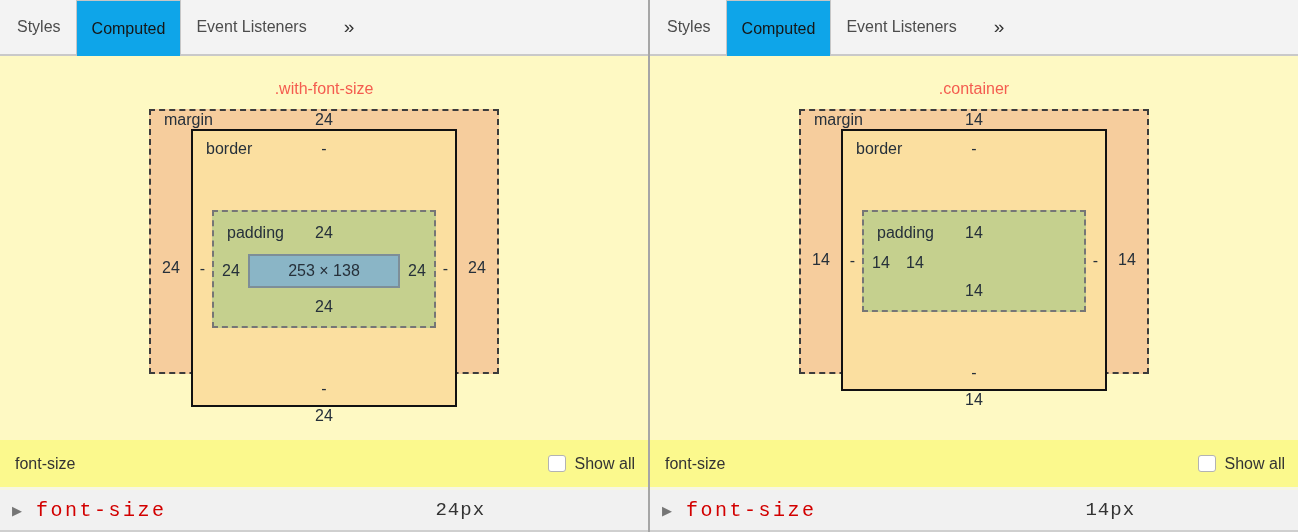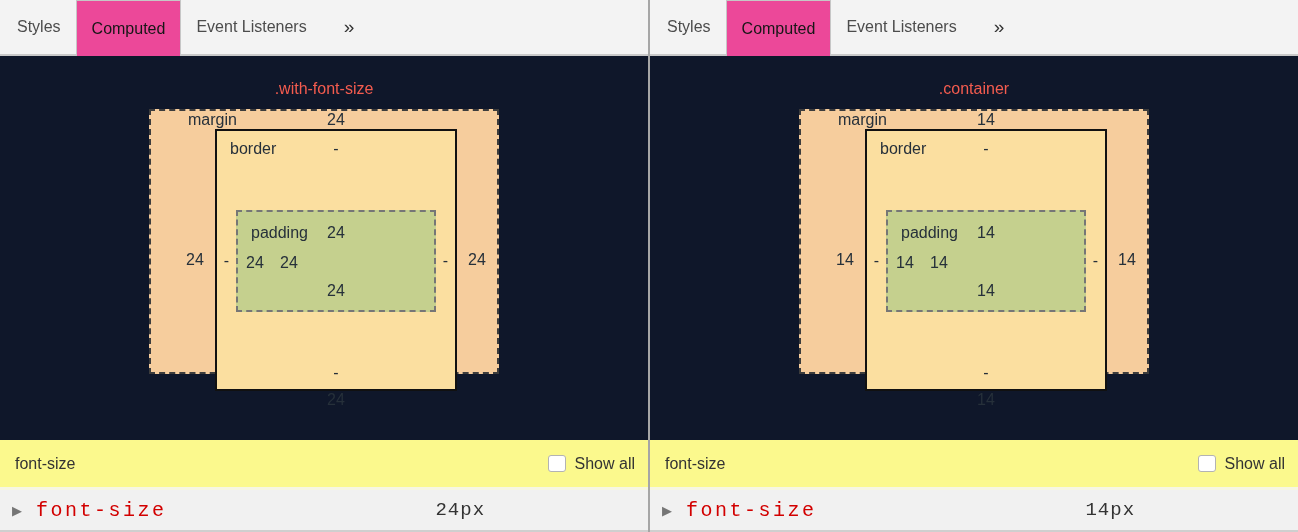--- a/index.html
+++ b/index.html
@@ -12,31 +12,31 @@
   .pane-divider{width:2px;height:532px;background:#a6a6a6;flex:0 0 2px;}
 
   
   .tabbar{
     height:56px;flex:0 0 56px;background:#f3f3f3;
     border-bottom:2px solid #c9c9c9;display:flex;align-items:stretch;
     padding-left:2px;
   }
   .tab{display:flex;align-items:center;padding:0 15px;font-size:16px;color:#4c4c4c;white-space:nowrap;}
   .tab.selected{
-    background:#ec4899;border:1px solid #c6c6c6;border-bottom:none;
+    background:#0ea5e9;border:1px solid #c6c6c6;border-bottom:none;
     margin-bottom:-2px;color:#161616;z-index:2;
   }
   .tab-overflow{display:flex;align-items:center;padding:0 10px;margin-left:12px;font-size:19px;color:#333;}
 
   
-  .content{height:384px;flex:0 0 384px;background:#0f172a;display:flex;flex-direction:column;align-items:center;overflow:hidden;}
+  .content{height:384px;flex:0 0 384px;background:#fef9c3;display:flex;flex-direction:column;align-items:center;overflow:hidden;}
   .bm-title{margin-top:24px;height:20px;font-size:16px;color:#f45c4f;text-align:center;}
   .bm-margin{
     margin-top:9px;width:350px;height:265px;background:#f6cd9d;
-    border:2px dashed #3c3c3c;display:flex;flex-direction:column;padding-left:24px;
+    border:2px dashed #3c3c3c;display:flex;flex-direction:column;
   }
   .bm-row{position:relative;display:flex;align-items:center;justify-content:center;font-size:16px;color:#26303a;}
   .bm-label{position:absolute;left:13px;top:50%;transform:translateY(-50%);font-size:16px;color:#26303a;}
   .row-margin-top{height:33px;}
   .row-margin-bottom{height:36px;}
   .row-border-top{height:35px;}
   .row-border-bottom{height:33px;}
   .row-pad-top{height:42px;}
   .row-pad-bottom{height:38px;}
   .bm-mid{flex:1;display:flex;align-items:center;}
@@ -108,20 +108,21 @@
             </div>
             <div class="bm-mid">
               <div class="bm-side2">-</div>
               <div class="bm-padding">
                 <div class="bm-row row-pad-top">
                   <span class="bm-label">padding</span>
                   <span>24</span>
                 </div>
                 <div class="bm-mid">
                   <div class="bm-side3">24</div>
+                  <div class="bm-content">253 × 138</div>
                   <div class="bm-side3">24</div>
                 </div>
                 <div class="bm-row row-pad-bottom">
                   <span>24</span>
                 </div>
               </div>
               <div class="bm-side2">-</div>
             </div>
             <div class="bm-row row-border-bottom">
               <span>-</span>

